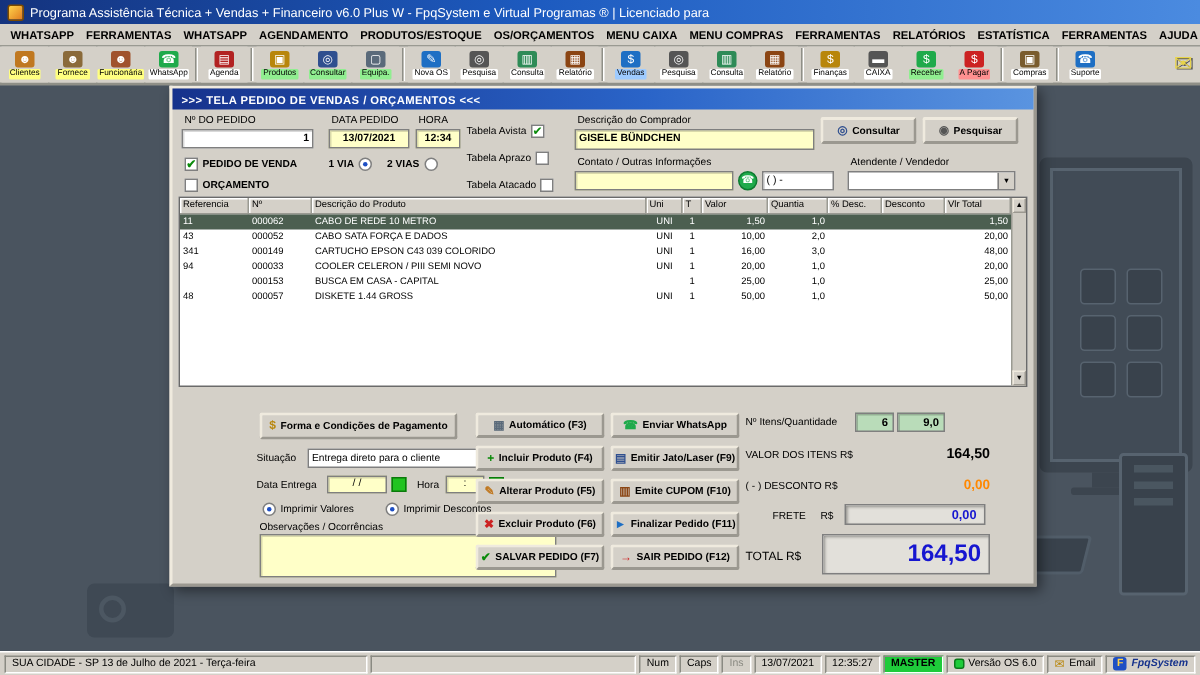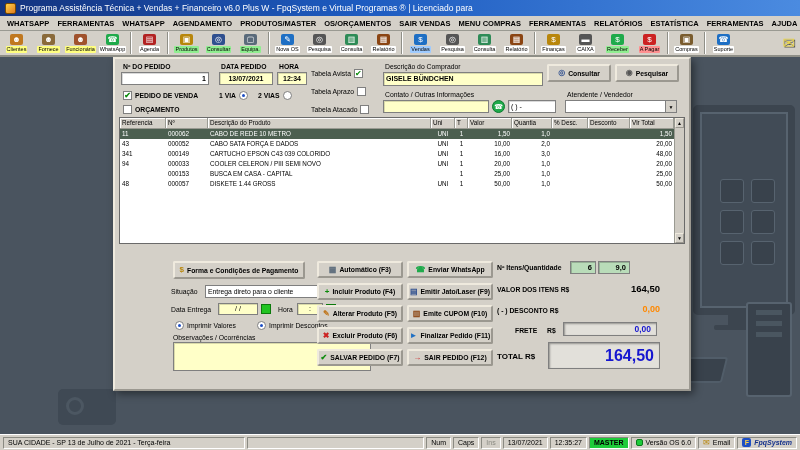--- a/index.html
+++ b/index.html
@@ -39,21 +39,21 @@
   .deco-tower i{display:block;width:26px;height:5px;background:#4a5660;margin:6px auto 0;}
   .deco-keyboard{right:75px;top:300px;width:85px;height:26px;background:#39424c;border:2px solid #515d69;border-radius:3px;transform:skewX(-14deg);}
   .deco-cam{left:58px;top:332px;width:58px;height:36px;background:#3f4954;border-radius:5px;}
   .deco-cam i{display:block;width:18px;height:18px;border:3px solid #4c5762;border-radius:50%;margin:8px 0 0 8px;}
 
   
   .window{position:absolute;left:113px;top:0;width:578px;height:334px;background:#d4d0c8;border:2px outset #efeade;box-shadow:3px 3px 8px rgba(0,0,0,.45);}
   .win-titlebar{height:14px;background:linear-gradient(90deg,#16328c,#2a64c8 55%,#5a94e0);color:#fff;font-weight:bold;font-size:7.5px;display:flex;align-items:center;padding:0 6px;letter-spacing:.3px;}
   .win-body{position:relative;width:574px;height:318px;font-size:7px;}
 
-  .lbl{position:absolute;font-size:6.8px;font-weight:bold;white-space:nowrap;}
+  .lbl{position:absolute;font-size:6.8px;font-weight:normal;white-space:nowrap;}
   .field{position:absolute;border:1px solid #7f7f7f;background:#fff;font-size:7px;line-height:11px;padding:0 2px;white-space:nowrap;overflow:hidden;box-shadow:inset 1px 1px 0 rgba(0,0,0,.15);}
   .yellow{background:#ffffc8;}
   .num{text-align:right;font-weight:bold;}
   .bold{font-weight:bold;}
   .ctr{text-align:center;}
 
   .cbrow{position:absolute;display:flex;align-items:center;gap:3px;font-size:6.8px;font-weight:bold;white-space:nowrap;}
   .cb{width:9px;height:9px;background:#fff;border:1px solid #7f7f7f;font-size:8px;line-height:8px;text-align:center;color:#0a8a0a;flex:0 0 auto;}
   .rb{width:9px;height:9px;border-radius:50%;background:#fff;border:1px solid #7f7f7f;position:relative;flex:0 0 auto;}
   .rb.sel::after{content:"";position:absolute;inset:2px;border-radius:50%;background:#1e4fc4;}
@@ -104,23 +104,23 @@
   <span class="app-icon"></span>
   <span>Programa Assistência Técnica + Vendas + Financeiro v6.0 Plus W  -  FpqSystem e Virtual Programas ®  | Licenciado para</span>
 </div>
 
 <div class="menubar">
   <span style="display:flex;align-items:center;">
       <span class="menu-item">WHATSAPP</span>
       <span class="menu-item">FERRAMENTAS</span>
       <span class="menu-item">WHATSAPP</span>
       <span class="menu-item">AGENDAMENTO</span>
-      <span class="menu-item">PRODUTOS/MASTER</span>
+      <span class="menu-item">PRODUTOS/ESTOQUE</span>
       <span class="menu-item">OS/ORÇAMENTOS</span>
-      <span class="menu-item">SAIR VENDAS</span>
+      <span class="menu-item">MENU CAIXA</span>
       <span class="menu-item">MENU COMPRAS</span>
       <span class="menu-item">FERRAMENTAS</span>
       <span class="menu-item">RELATÓRIOS</span>
       <span class="menu-item">ESTATÍSTICA</span>
       <span class="menu-item">FERRAMENTAS</span>
       <span class="menu-item">AJUDA</span>
     </span>
 
 </div>
 
@@ -244,20 +244,23 @@
       <i></i>
       <i></i>
       <i></i>
     </div>
   <div class="deco deco-keyboard"></div>
   <div class="deco deco-cam">
       <i></i>
     </div>
 
   <div class="window">
+    <div class="win-titlebar">
+      <span>&gt;&gt;&gt;   TELA PEDIDO DE VENDAS / ORÇAMENTOS   &lt;&lt;&lt;</span>
+    </div>
     <div class="win-body">
 
       <div class="lbl" style="left:8px;top:4px;">Nº DO PEDIDO</div>
       <div class="field num" style="left:6px;top:13px;width:88px;height:13px;">1</div>
 
       <div class="lbl" style="left:106px;top:4px;">DATA PEDIDO</div>
       <div class="field yellow bold ctr" style="left:104px;top:13px;width:54px;height:13px;">13/07/2021</div>
 
       <div class="lbl" style="left:164px;top:4px;">HORA</div>
       <div class="field yellow bold ctr" style="left:162px;top:13px;width:30px;height:13px;">12:34</div>

